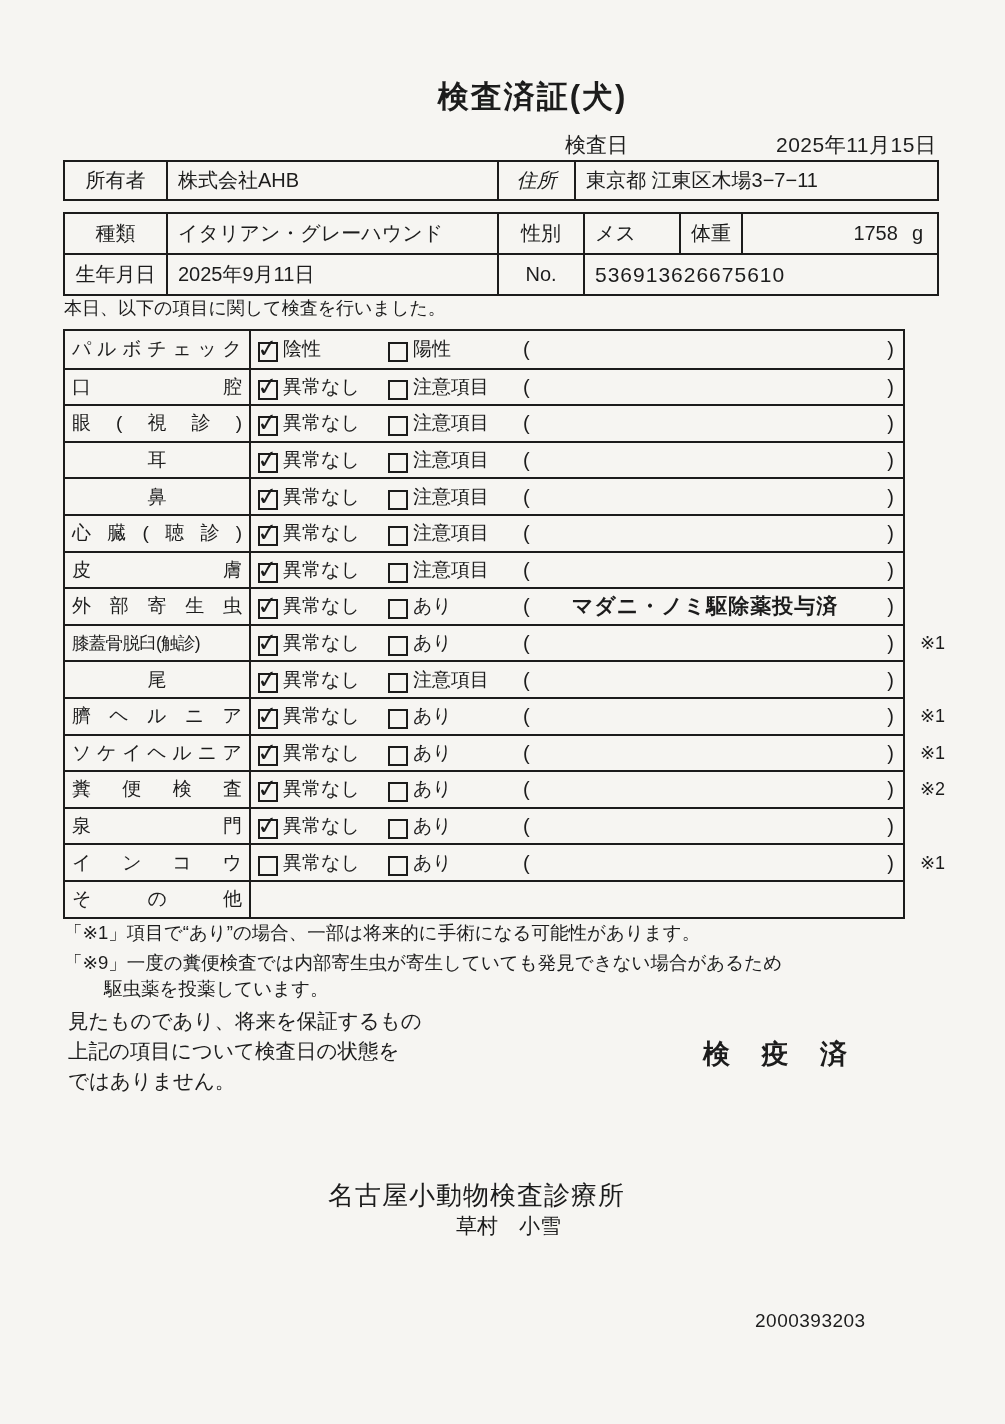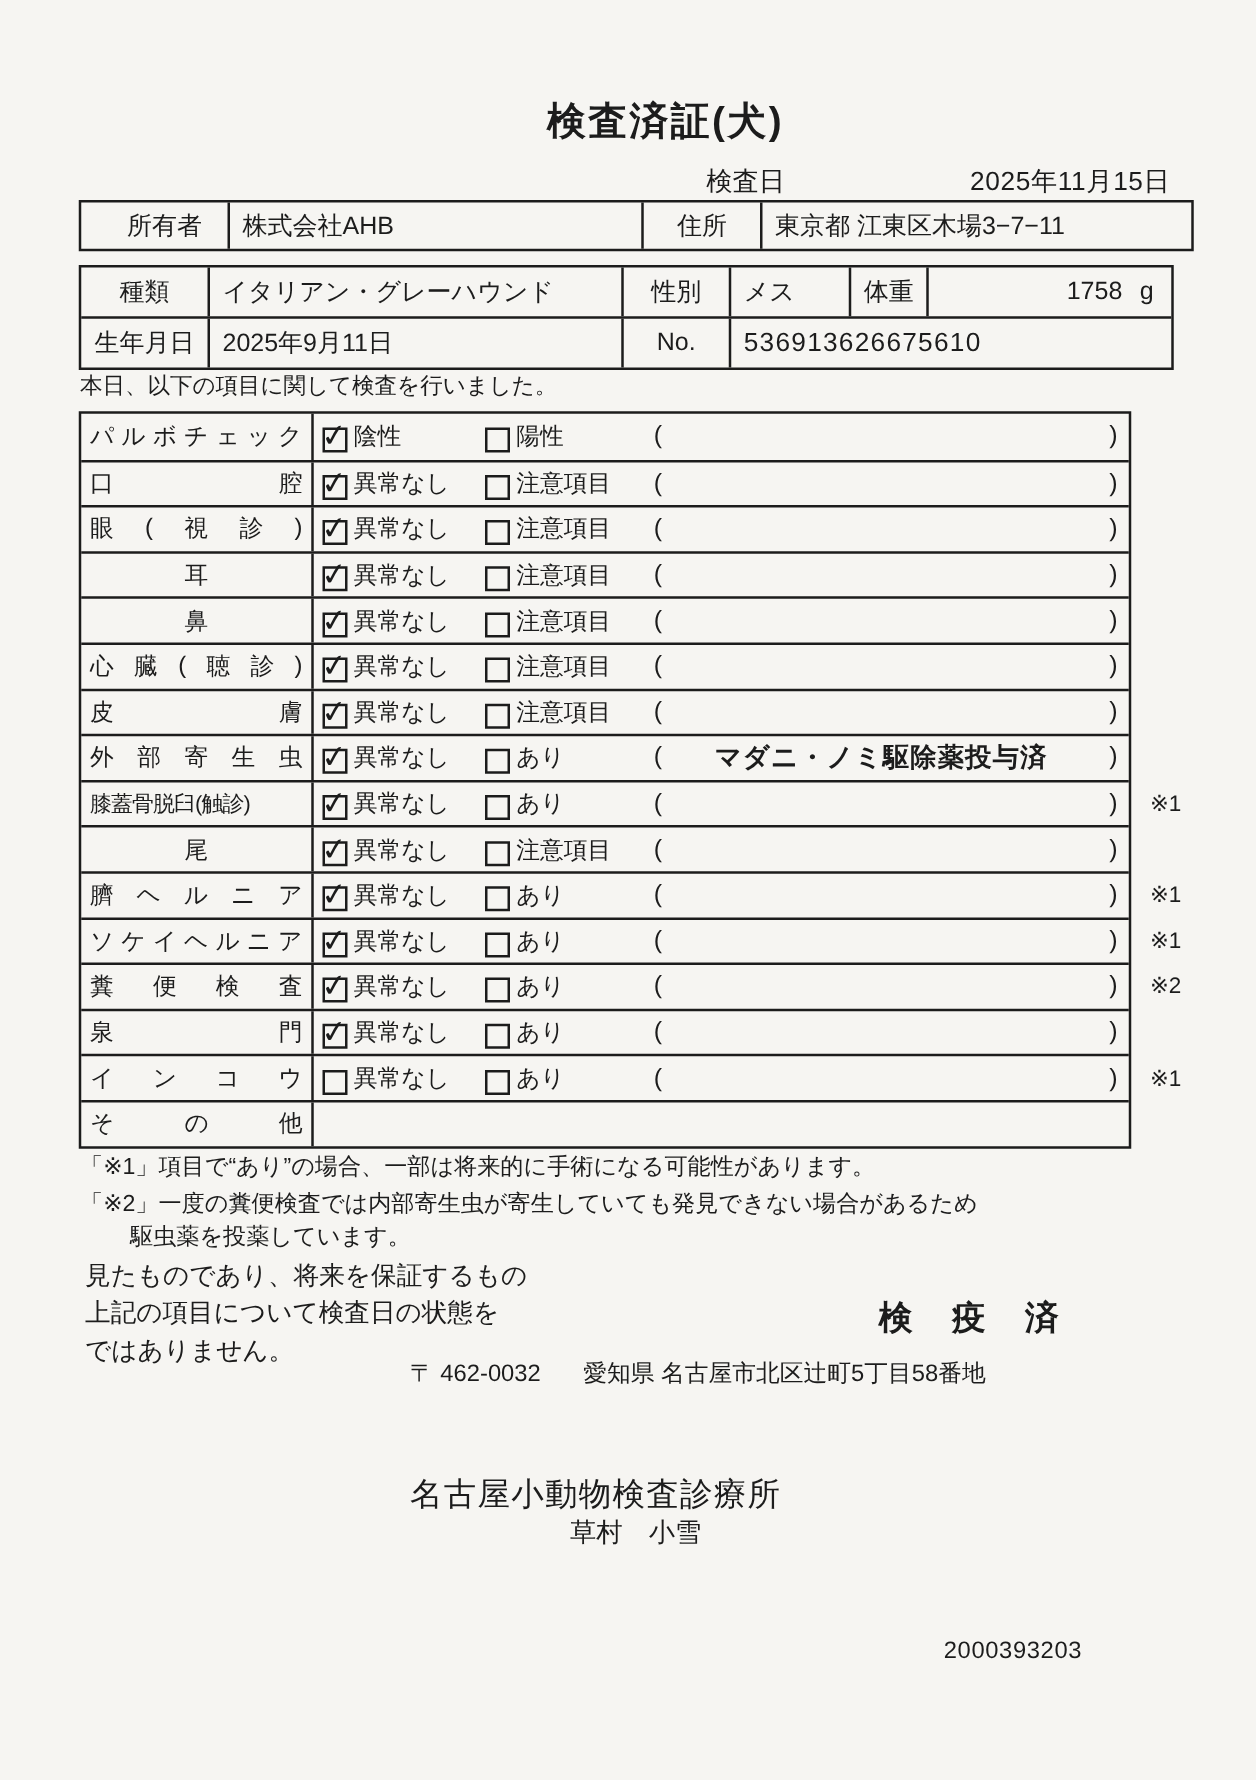--- a/index.html
+++ b/index.html
@@ -61,25 +61,25 @@
 </head>
 <body>
 
 <div class="page">
 
   <div class="abs doc-title">検査済証(犬)</div>
 
   <div class="abs exam-date-label">検査日</div>
   <div class="abs exam-date-value">2025年11月15日</div>
 
-  <div class="abs itable" style="left:63px;top:160px;width:872px;padding-left:16px;">
+  <div class="abs itable" style="left:63px;top:160px;width:872px;">
     <div class="irow">
       <div class="icell lab" style="width:101px;">所有者</div>
       <div class="icell val" style="width:331px;">株式会社AHB</div>
-      <div class="icell lab" style="width:95px;">住所</div>
+      <div class="icell lab" style="width:77px;font-style:italic;">住所</div>
       <div class="icell val" style="flex:1;">東京都 江東区木場3−7−11</div>
     </div>
   </div>
 
   <div class="abs itable" style="left:63px;top:212px;width:872px;">
     <div class="irow">
       <div class="icell lab" style="width:101px;height:39px;">種類</div>
       <div class="icell val" style="width:331px;height:39px;">イタリアン・グレーハウンド</div>
       <div class="icell lab" style="width:86px;height:39px;">性別</div>
       <div class="icell val" style="width:96px;height:39px;">メス</div>
@@ -395,34 +395,30 @@
         <div class="chk-label justify">
           <span>そ</span>
           <span>の</span>
           <span>他</span>
         </div>
         <div class="chk-content"></div>
       </div>
     </div>
 
   <div class="abs note-line note-1">「※1」項目で“あり”の場合、一部は将来的に手術になる可能性があります。</div>
-  <div class="abs note-line note-2">「※2」一度の糞便検査では内部寄生虫が寄生していても発見できない場合があるため</div>
+  <div class="abs note-line note-2">「※9」一度の糞便検査では内部寄生虫が寄生していても発見できない場合があるため</div>
   <div class="abs note-line note-3">駆虫薬を投薬しています。</div>
 
   <div class="abs disclaimer">
     <div>見たものであり、将来を保証するもの</div>
     <div>上記の項目について検査日の状態を</div>
     <div>ではありません。</div>
   </div>
 
   <div class="abs stamp">検 疫 済</div>
 
-  <div class="abs addr-line">
-    <span>〒 462-0032</span>
-    <span>愛知県 名古屋市北区辻町5丁目58番地</span>
-  </div>
 
 
   <div class="abs clinic-name">名古屋小動物検査診療所</div>
   <div class="abs examiner">草村　小雪</div>
   <div class="abs serial">2000393203</div>
 
 </div>
 
 </body></html>

